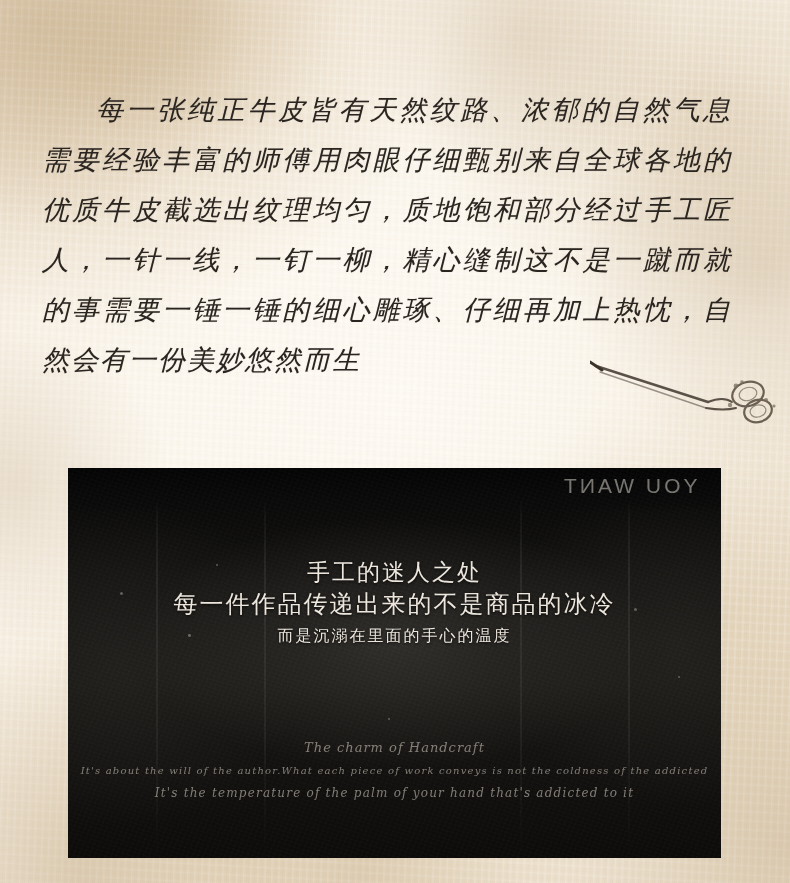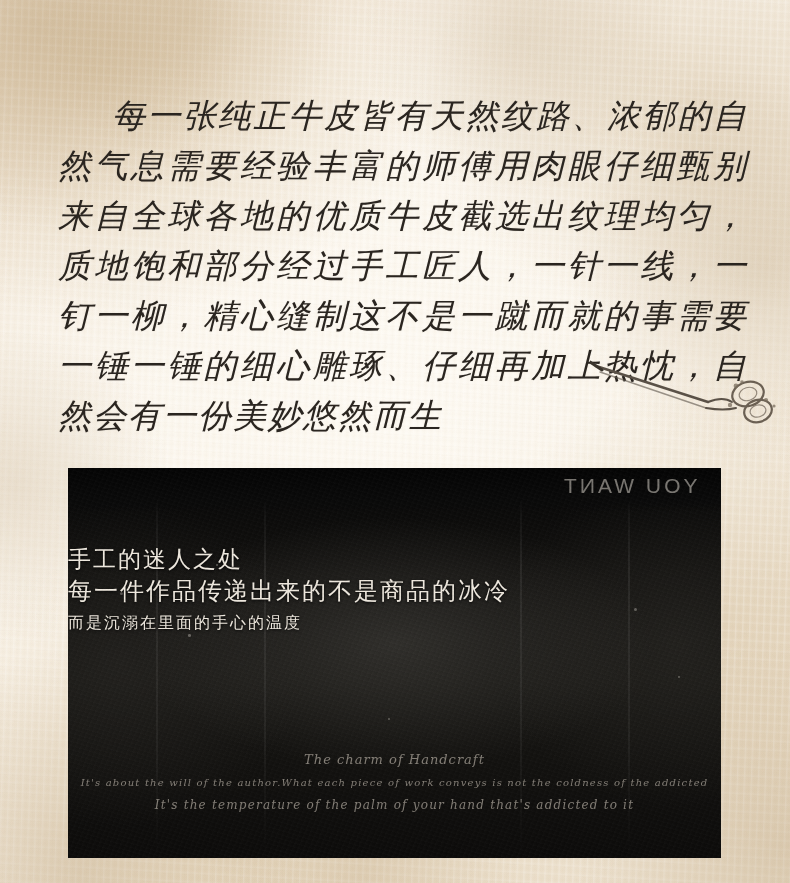--- a/index.html
+++ b/index.html
@@ -50,26 +50,26 @@
       radial-gradient(circle at 97% 30%, rgba(172,142,98,0.26), rgba(172,142,98,0) 20%),
       radial-gradient(circle at 2% 55%, rgba(172,142,98,0.22), rgba(172,142,98,0) 17%),
       radial-gradient(circle at 10% 99%, rgba(168,138,94,0.26), rgba(168,138,94,0) 20%),
       radial-gradient(circle at 46% 99%, rgba(168,138,94,0.18), rgba(168,138,94,0) 16%),
       radial-gradient(circle at 99% 96%, rgba(168,138,94,0.24), rgba(168,138,94,0) 18%);
   }
 
   
   #intro-paragraph {
     position: absolute;
-    left: 58px;
+    left: 42px;
     top: 58px;
     width: 690px;
     color: #2a2520;
     font-family: "DejaVu Serif", "Liberation Serif", serif;
-    font-size: 33px;
+    font-size: 27px;
     line-height: 50px;
     letter-spacing: 2px;
     text-indent: 54px;
     font-style: italic;
     font-weight: 500;
     text-align: justify;
     text-shadow: 0 0 1px rgba(60,50,40,0.25);
   }
 
   
@@ -133,43 +133,42 @@
     font-size: 21px;
     letter-spacing: 3px;
     transform: scaleX(-1);
     white-space: nowrap;
   }
 
   #zh-block {
     position: absolute;
     left: 0;
     right: 0;
-    top: 75px;
-    text-align: left;
+    top: 88px;
+    text-align: center;
     color: #efe9df;
     font-family: "DejaVu Serif", "Liberation Serif", serif;
     letter-spacing: 2px;
     text-shadow: 0 1px 3px rgba(0,0,0,0.85);
   }
   .zh-line { line-height: 32px; }
   .zh-1 { font-size: 23px; }
   .zh-2 { font-size: 20px; }
   .zh-3 { font-size: 24px; }
   .zh-4 { font-size: 16px; }
 
   #en-block {
     position: absolute;
     left: 0;
     right: 0;
     top: 268px;
     text-align: center;
     color: rgba(200,192,180,0.62);
     font-family: "DejaVu Serif", "Liberation Serif", serif;
     font-style: italic;
-    margin-top: 12px;
   }
   .en-1 { font-size: 13px; line-height: 24px; letter-spacing: 1px; }
   .en-2 { font-size: 10px; line-height: 22px; letter-spacing: 1.2px; }
   .en-3 { font-size: 12px; line-height: 22px; letter-spacing: 1.2px; }
 
   
   .fleck {
     position: absolute;
     background: rgba(235,230,220,0.35);
     border-radius: 50%;

